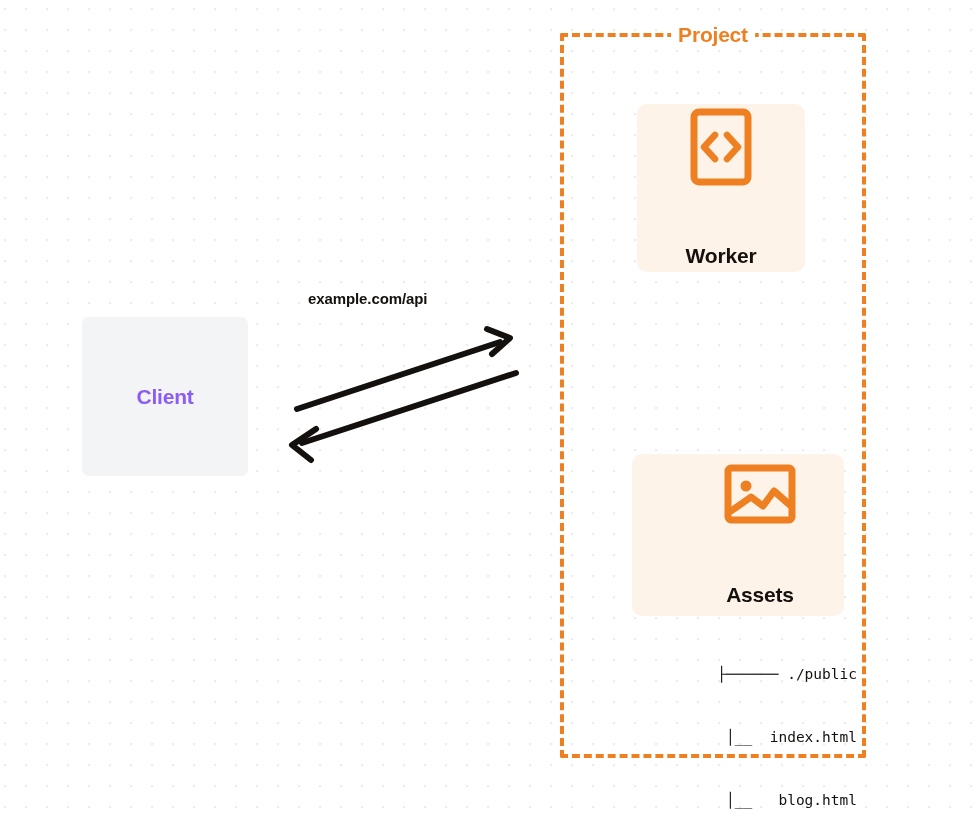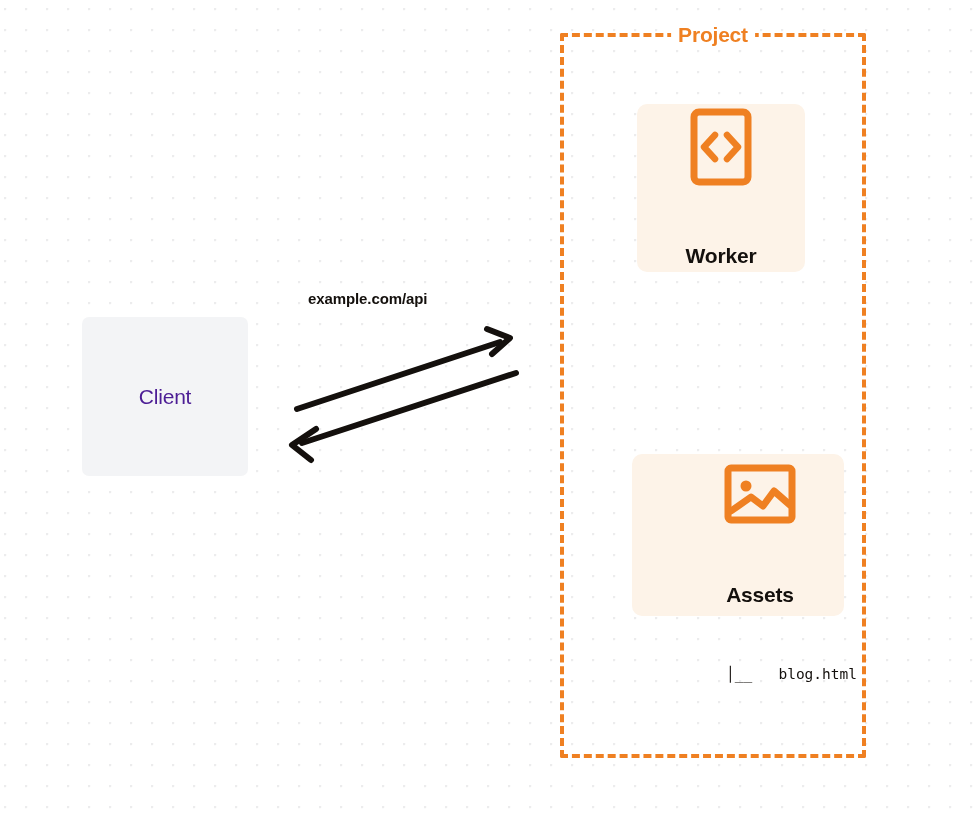--- a/index.html
+++ b/index.html
@@ -32,22 +32,22 @@
     width: 166px;
     height: 159px;
     background: #f3f4f6;
     border-radius: 7px;
     display: flex;
     align-items: center;
     justify-content: center;
   }
   #client-node .node-label {
     font-size: 21px;
-    font-weight: normal;
-    color: #4c1d95;
+    font-weight: bold;
+    color: #8b5cf6;
     letter-spacing: -0.2px;
   }
 
   
   #arrows-layer {
     position: absolute;
     left: 0;
     top: 0;
     width: 980px;
     height: 818px;
@@ -190,18 +190,20 @@
         <svg width="72" height="62" viewBox="0 0 72 62" xmlns="http://www.w3.org/2000/svg">
           <rect x="4" y="5" width="64" height="52" rx="3" ry="3" fill="none" stroke="#ef8022" stroke-width="7"></rect>
           <circle cx="22" cy="23" r="5.5" fill="#ef8022"></circle>
           <polyline points="7,48 27,34 39,43 50,28 66,42" fill="none" stroke="#ef8022" stroke-width="7" stroke-linecap="round" stroke-linejoin="round"></polyline>
         </svg>
       </div>
       <div class="card-label">Assets</div>
     </div>
 
     <div id="file-tree">
+      <span class="tree-row">├────── ./public</span>
+      <span class="tree-row">       │__  index.html</span>
       <span class="tree-row">       │__   blog.html</span>
       
     </div>
 
   </div>
 </div>
 
 </body></html>

